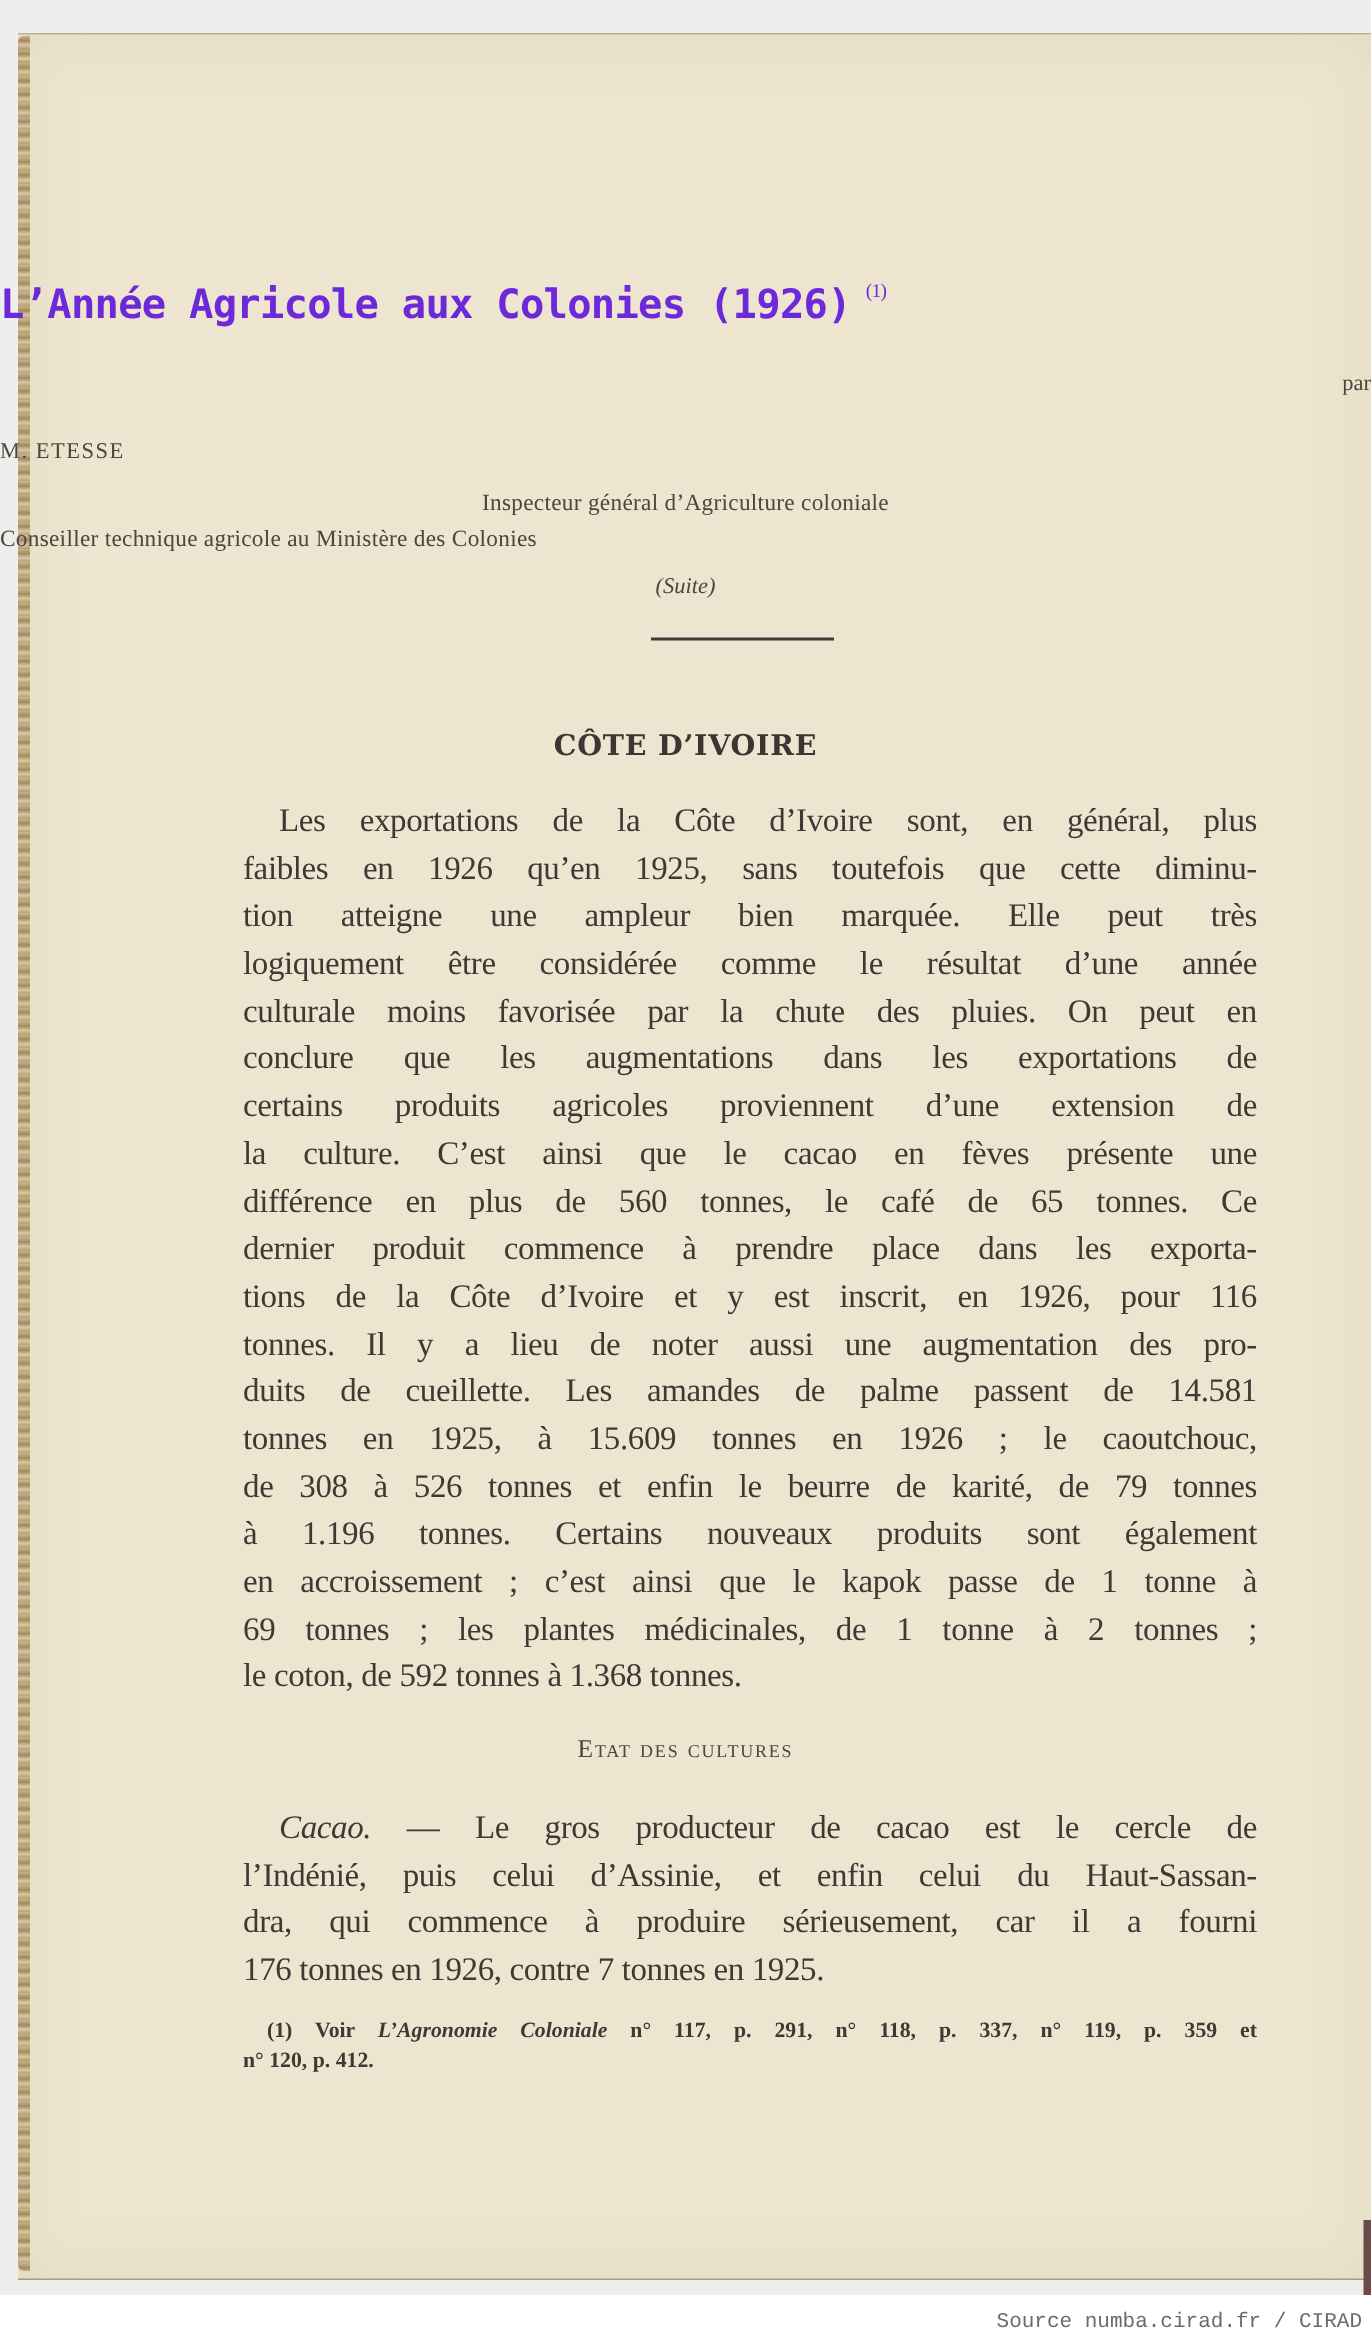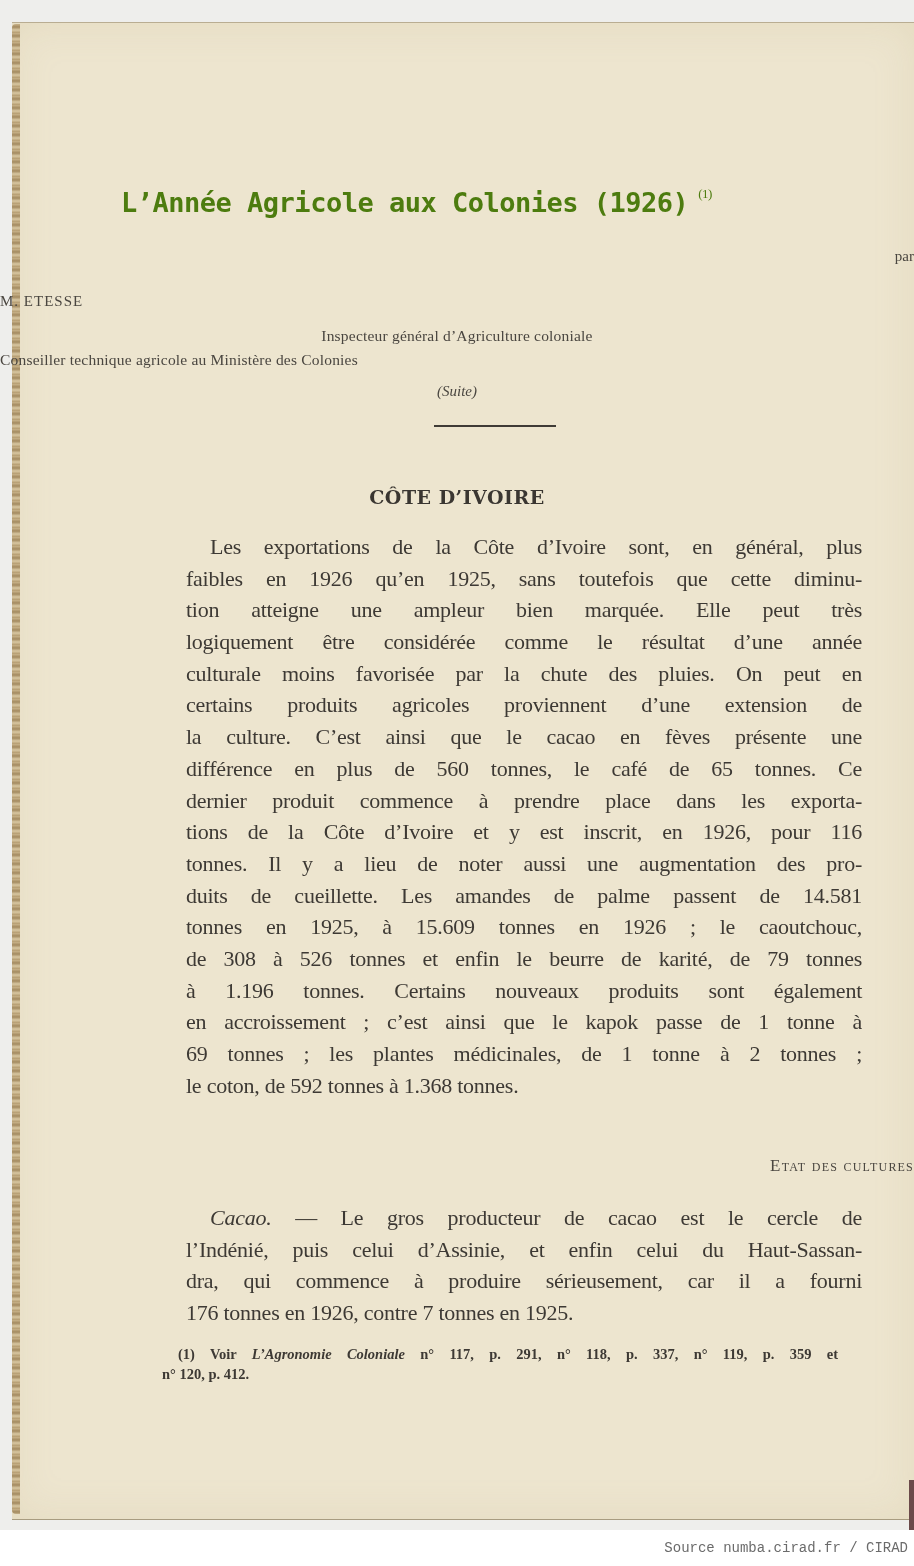--- a/index.html
+++ b/index.html
@@ -19,44 +19,44 @@
     }
     .page-edge {
       position: absolute; left: 12px; top: 24px; width: 8px; height: 1490px;
       background: repeating-linear-gradient(180deg, #c9b38a 0px, #a38a60 3px, #d8c7a2 6px, #b39a6e 9px);
       border-radius: 4px 0 0 4px;
     }
     .right-edge {
       position: absolute; left: 909px; top: 1480px; width: 5px; height: 50px; background: #6b4a4a;
     }
     .title {
-      position: absolute; left: 0; top: 186px; width: 833px; text-align: center;
+      position: absolute; left: 0; top: 186px; width: 833px; text-align: left;
       font-family: "DejaVu Sans Mono", "Liberation Mono", monospace; font-weight: bold;
-      font-size: 27px; letter-spacing: -0.5px; color: #4d7c0f;
+      font-size: 27px; letter-spacing: -0.5px; color: #6d28d9;
     }
     .title sup { font-family: "Liberation Serif", serif; font-weight: normal; font-size: 13px; vertical-align: 14px; margin-left: 10px; }
     .par { position: absolute; left: 0; top: 248px; width: 914px; text-align: right; font-size: 15px; color: #4a4640; }
     .author { position: absolute; left: 0; top: 293px; width: 914px; font-size: 15px; letter-spacing: 1px; color: #4a4640; }
     .aff1 { position: absolute; left: 0; top: 327px; width: 914px; text-align: center; font-size: 15.5px; color: #4a4640; letter-spacing: 0.2px; }
     .aff2 { position: absolute; left: 0; top: 351px; width: 914px; text-align: left; font-size: 15.5px; color: #4a4640; letter-spacing: 0.2px; }
     .suite { position: absolute; left: 0; top: 383px; width: 914px; text-align: center; font-size: 15px; font-style: italic; color: #4a4640; }
     .rule { position: absolute; left: 434px; top: 425px; width: 122px; height: 2px; background: #3f3b36; }
     .section {
       position: absolute; left: 0; top: 486px; width: 914px; text-align: center;
       font-family: "DejaVu Serif", serif; font-weight: bold; font-size: 19px; letter-spacing: 0.5px; color: #3a3631;
     }
     .body-text {
       position: absolute; left: 162px; width: 676px; font-size: 22px; line-height: 31.7px;
-      text-align: justify; color: #3d3934; font-stretch: condensed; letter-spacing: -0.25px; margin-left: 24px;
+      text-align: justify; color: #3d3934; font-stretch: condensed; letter-spacing: -0.25px;
     }
     .body-text .line { display: block; white-space: nowrap; text-align: justify; text-align-last: justify; height: 31.7px; }
     .body-text .line.last { text-align-last: left; }
     .p1 { top: 531px; }
     .subhead {
-      position: absolute; left: 0; top: 1156px; width: 914px; text-align: right; font-size: 17px;
+      position: absolute; left: 0; top: 1156px; width: 914px; text-align: center; font-size: 17px;
       font-variant: small-caps; letter-spacing: 1.2px; color: #4a4640;
     }
     .p2 { top: 1202px; }
     .footnote {
       position: absolute; left: 162px; top: 1344px; width: 676px; font-size: 14.5px; line-height: 20px;
       font-weight: bold; color: #3d3934;
     }
     .footnote .line { display: block; white-space: nowrap; text-align: justify; text-align-last: justify; }
     .footnote .line.first { padding-left: 16px; }
     .footnote .line.last { text-align-last: left; }
@@ -83,20 +83,21 @@
 <div class="rule"></div>
 
 <div class="section">CÔTE D’IVOIRE</div>
 
 <div class="body-text p1">
   <span class="line" style="padding-left:24px">Les exportations de la Côte d’Ivoire sont, en général, plus</span>
   <span class="line">faibles en 1926 qu’en 1925, sans toutefois que cette diminu-</span>
   <span class="line">tion atteigne une ampleur bien marquée. Elle peut très</span>
   <span class="line">logiquement être considérée comme le résultat d’une année</span>
   <span class="line">culturale moins favorisée par la chute des pluies. On peut en</span>
+  <span class="line">conclure que les augmentations dans les exportations de</span>
   <span class="line">certains produits agricoles proviennent d’une extension de</span>
   <span class="line">la culture. C’est ainsi que le cacao en fèves présente une</span>
   <span class="line">différence en plus de 560 tonnes, le café de 65 tonnes. Ce</span>
   <span class="line">dernier produit commence à prendre place dans les exporta-</span>
   <span class="line">tions de la Côte d’Ivoire et y est inscrit, en 1926, pour 116</span>
   <span class="line">tonnes. Il y a lieu de noter aussi une augmentation des pro-</span>
   <span class="line">duits de cueillette. Les amandes de palme passent de 14.581</span>
   <span class="line">tonnes en 1925, à 15.609 tonnes en 1926 ; le caoutchouc,</span>
   <span class="line">de 308 à 526 tonnes et enfin le beurre de karité, de 79 tonnes</span>
   <span class="line">à 1.196 tonnes. Certains nouveaux produits sont également</span>

